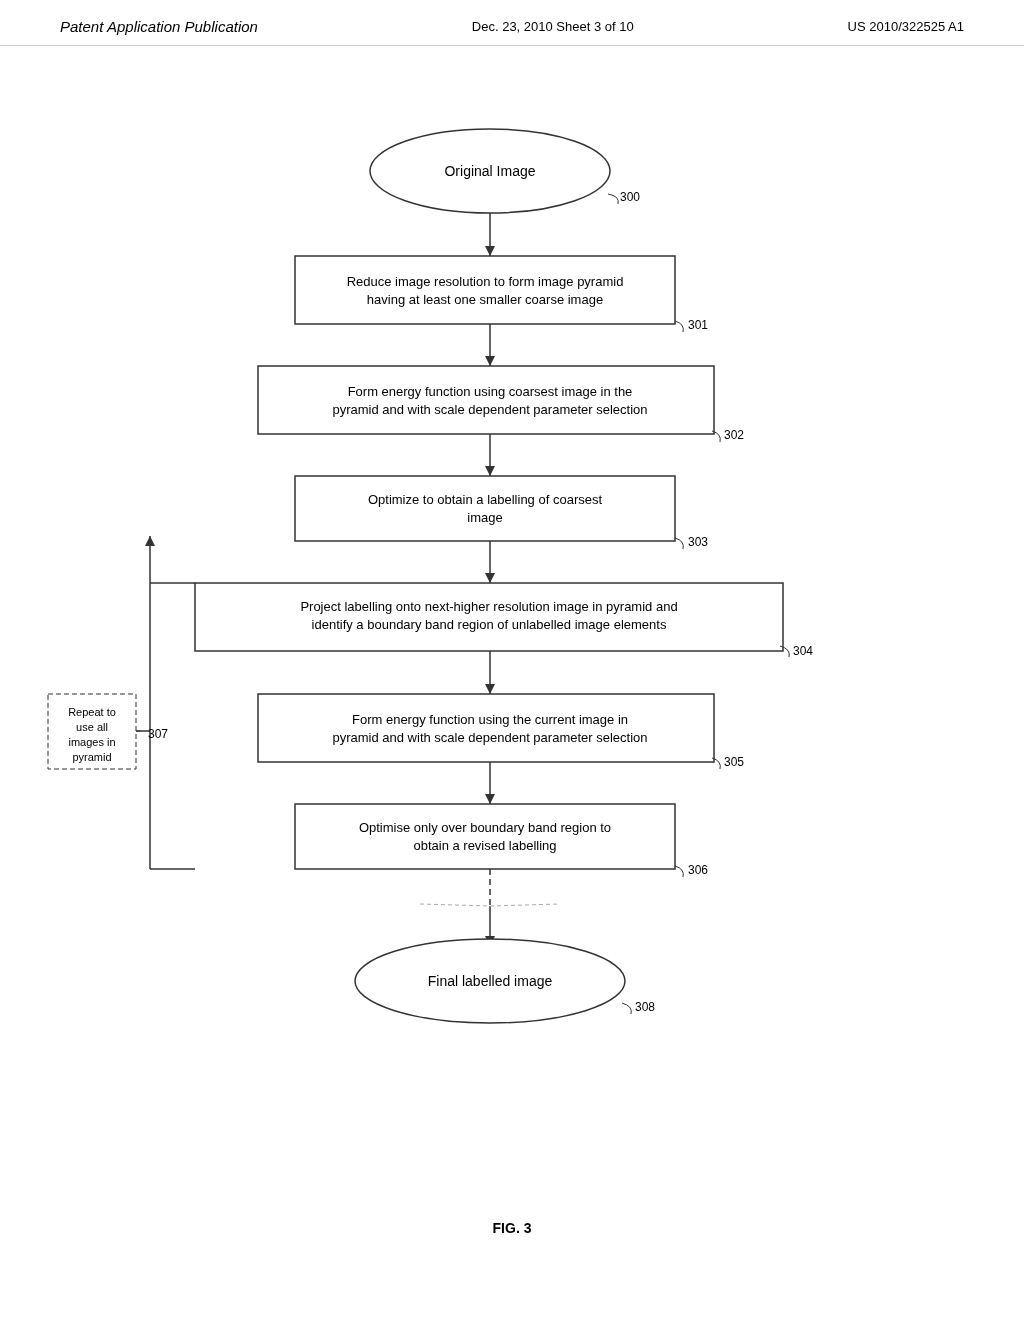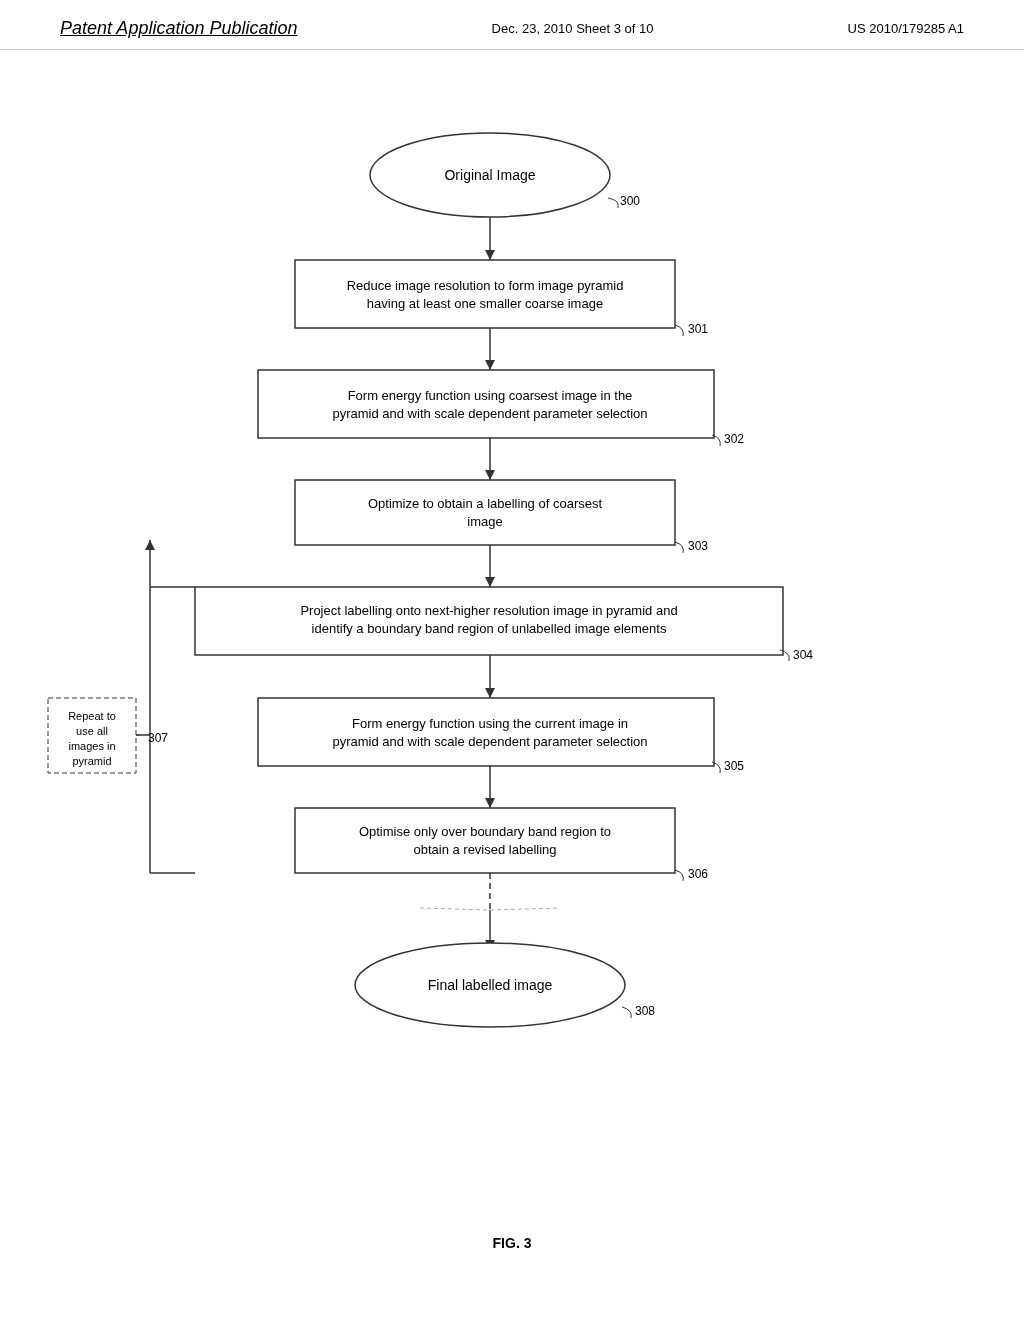--- a/index.html
+++ b/index.html
@@ -16,23 +16,22 @@
 
     
     .page-header {
       display: flex;
       justify-content: space-between;
       align-items: center;
       padding: 18px 60px 10px 60px;
       border-bottom: 1px solid #ccc;
     }
     .header-left {
-      font-size: 18px;
+      font-size: 15px;
       font-style: italic;
-      text-decoration: underline;
     }
     .header-center {
       font-size: 13px;
       text-align: right;
     }
     .header-right {
       font-size: 13px;
     }
 
     
@@ -40,41 +39,41 @@
       position: relative;
       width: 100%;
       height: 1220px;
     }
 
     .fig-caption {
       text-align: center;
       font-size: 14px;
       font-weight: bold;
       position: absolute;
-      bottom: 19px;
+      bottom: 30px;
       width: 100%;
     }
 
     
     .svg-overlay {
       position: absolute;
       top: 0;
       left: 0;
       width: 100%;
       height: 100%;
       pointer-events: none;
     }
   </style>
 </head>
 <body>
 
 <div class="page-header">
   <span class="header-left">Patent Application Publication</span>
   <span class="header-center">Dec. 23, 2010   Sheet 3 of 10</span>
-  <span class="header-right">US 2010/179285 A1</span>
+  <span class="header-right">US 2010/322525 A1</span>
 </div>
 
 <div class="diagram-area">
   <svg class="svg-overlay" viewBox="0 0 1024 1220" xmlns="http://www.w3.org/2000/svg">
 
     <ellipse cx="490" cy="125" rx="120" ry="42" fill="white" stroke="#333" stroke-width="1.5"></ellipse>
     <text x="490" y="130" text-anchor="middle" font-size="14" font-family="Arial">Original Image</text>
 
     <text x="620" y="155" font-size="12" font-family="Arial">300</text>
     <path d="M 608 148 Q 620 150 618 158" fill="none" stroke="#333" stroke-width="1"></path>

